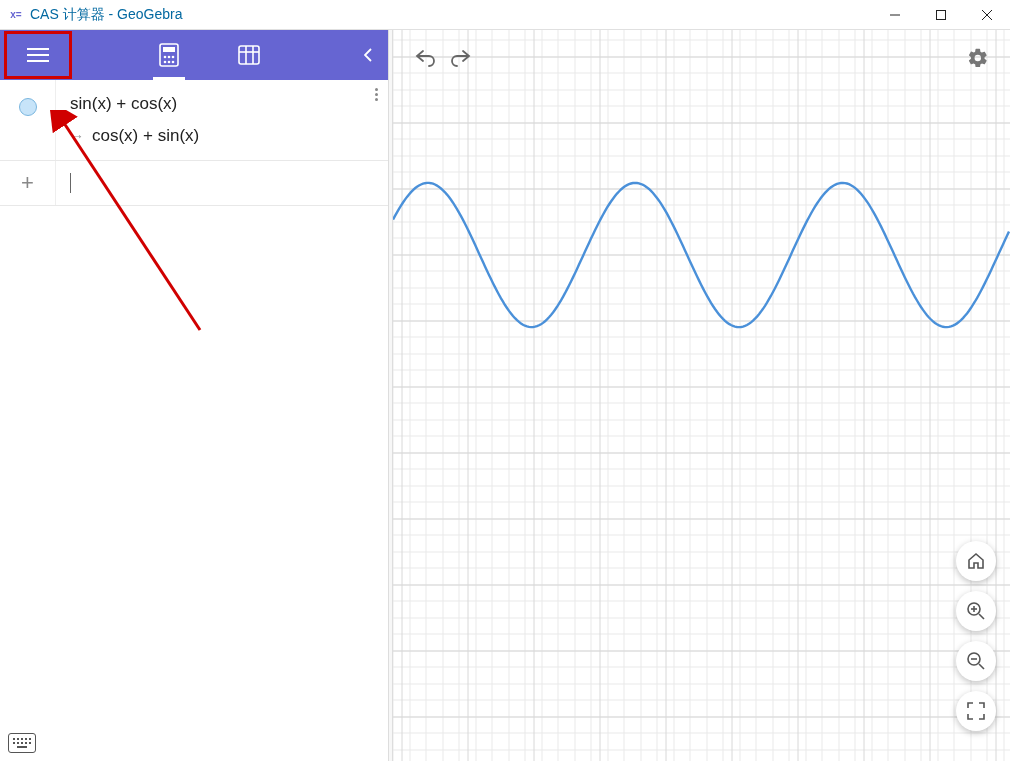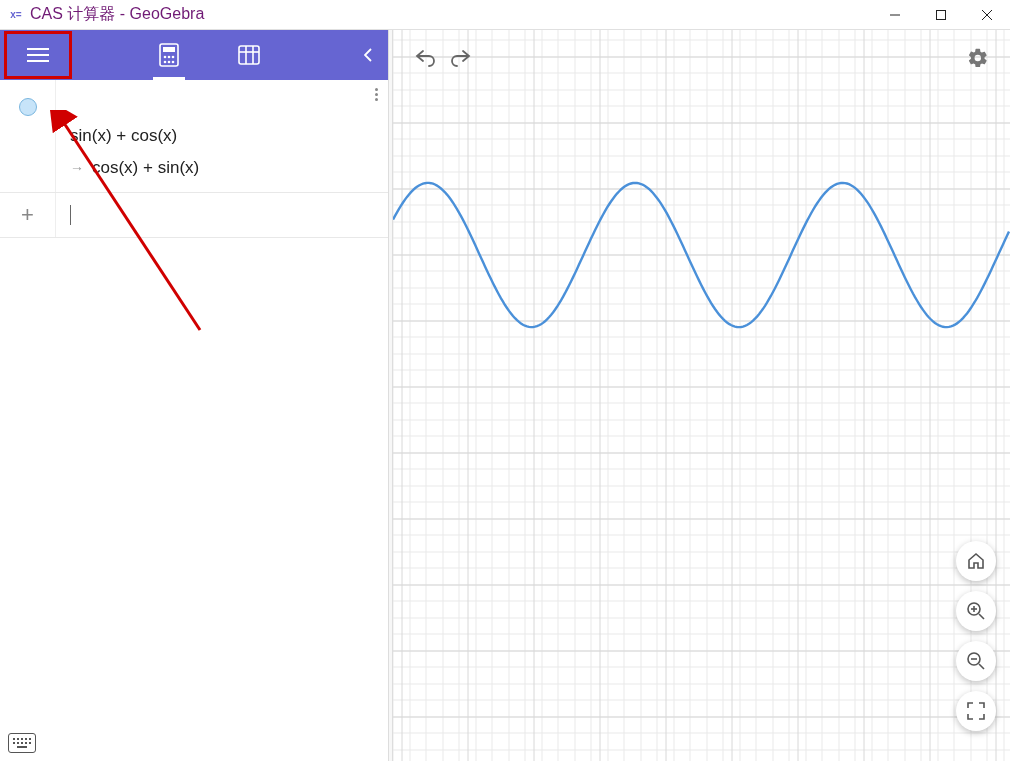--- a/index.html
+++ b/index.html
@@ -1,20 +1,20 @@
 <!DOCTYPE html>
 <html><head>
 <meta charset="utf-8">
 <style>
   * { box-sizing: border-box; margin: 0; padding: 0; font-family: Arial, "Microsoft YaHei", sans-serif; }
   html, body { width: 1010px; height: 761px; overflow: hidden; background: #fff; }
   
   .titlebar { height: 30px; background: #fff; display: flex; align-items: center; padding: 0 0 0 8px; border-bottom: 1px solid #e0e0e0; }
   .titlebar .app-icon { width: 16px; height: 16px; margin-right: 6px; display: flex; align-items: center; justify-content: center; font-size: 10px; color: #6665d2; font-weight: bold; }
-  .titlebar .title { font-size: 16px; color: #701a75; flex: 0 0 auto; }
+  .titlebar .title { font-size: 14px; color: #0369a1; flex: 0 0 auto; }
   .titlebar .spacer { flex: 1; }
   .titlebar .winbtn { width: 46px; height: 30px; display: flex; align-items: center; justify-content: center; cursor: pointer; }
   .titlebar .winbtn svg { width: 10px; height: 10px; }
   
   .app-body { display: flex; height: 731px; }
   
   .left-panel { width: 388px; display: flex; flex-direction: column; background: #fff; position: relative; }
   
   .purple-toolbar { height: 50px; background: #6665d2; display: flex; align-items: center; position: relative; }
   .menu-box { width: 64px; height: 44px; margin: 3px 0 3px 6px; display: flex; align-items: center; justify-content: center; cursor: pointer; }
@@ -24,21 +24,21 @@
   .tb-center { flex: 1; display: flex; justify-content: center; gap: 40px; align-items: center; height: 100%; }
   .tb-tab { width: 40px; height: 50px; display: flex; align-items: center; justify-content: center; cursor: pointer; position: relative; }
   .tb-tab.active::after { content: ""; position: absolute; bottom: 0; left: 4px; right: 4px; height: 3px; background: #fff; }
   
   .tb-collapse { width: 40px; height: 50px; display: flex; align-items: center; justify-content: center; cursor: pointer; color: #fff; }
   
   .cas-rows { flex: 1; overflow: auto; }
   .cas-row { display: flex; border-bottom: 1px solid #e8e8e8; position: relative; }
   .cas-row .marble-col { width: 56px; display: flex; align-items: flex-start; justify-content: center; padding-top: 18px; border-right: 1px solid #eee; }
   .marble { width: 18px; height: 18px; border-radius: 50%; background: #c7e4f9; border: 1px solid #7ab6df; cursor: pointer; }
-  .cas-row .content-col { flex: 1; padding: 10px 10px 10px 14px; font-family: "Times New Roman", serif; font-size: 17px; color: #222; margin-top: 32px; }
+  .cas-row .content-col { flex: 1; padding: 10px 10px 10px 14px; font-family: "Times New Roman", serif; font-size: 17px; color: #222; }
   .cas-row .input-line { padding: 4px 0 6px 0; }
   .cas-row .output-line { padding: 6px 0 4px 22px; position: relative; }
   .cas-row .output-arrow { position: absolute; left: 0; top: 6px; color: #999; font-size: 14px; }
   .cas-row .kebab { position: absolute; top: 6px; right: 10px; cursor: pointer; color: #888; }
   .kebab-dot { width: 3px; height: 3px; background: #888; border-radius: 50%; margin: 2px 0; }
   
   .new-row { display: flex; border-bottom: 1px solid #e8e8e8; }
   .new-row .plus-col { width: 56px; display: flex; align-items: center; justify-content: center; height: 44px; color: #888; font-size: 22px; cursor: pointer; border-right: 1px solid #eee; }
   .new-row .cursor-col { flex: 1; display: flex; align-items: center; padding-left: 14px; }
   .blink-cursor { width: 1px; height: 20px; background: #666; }

